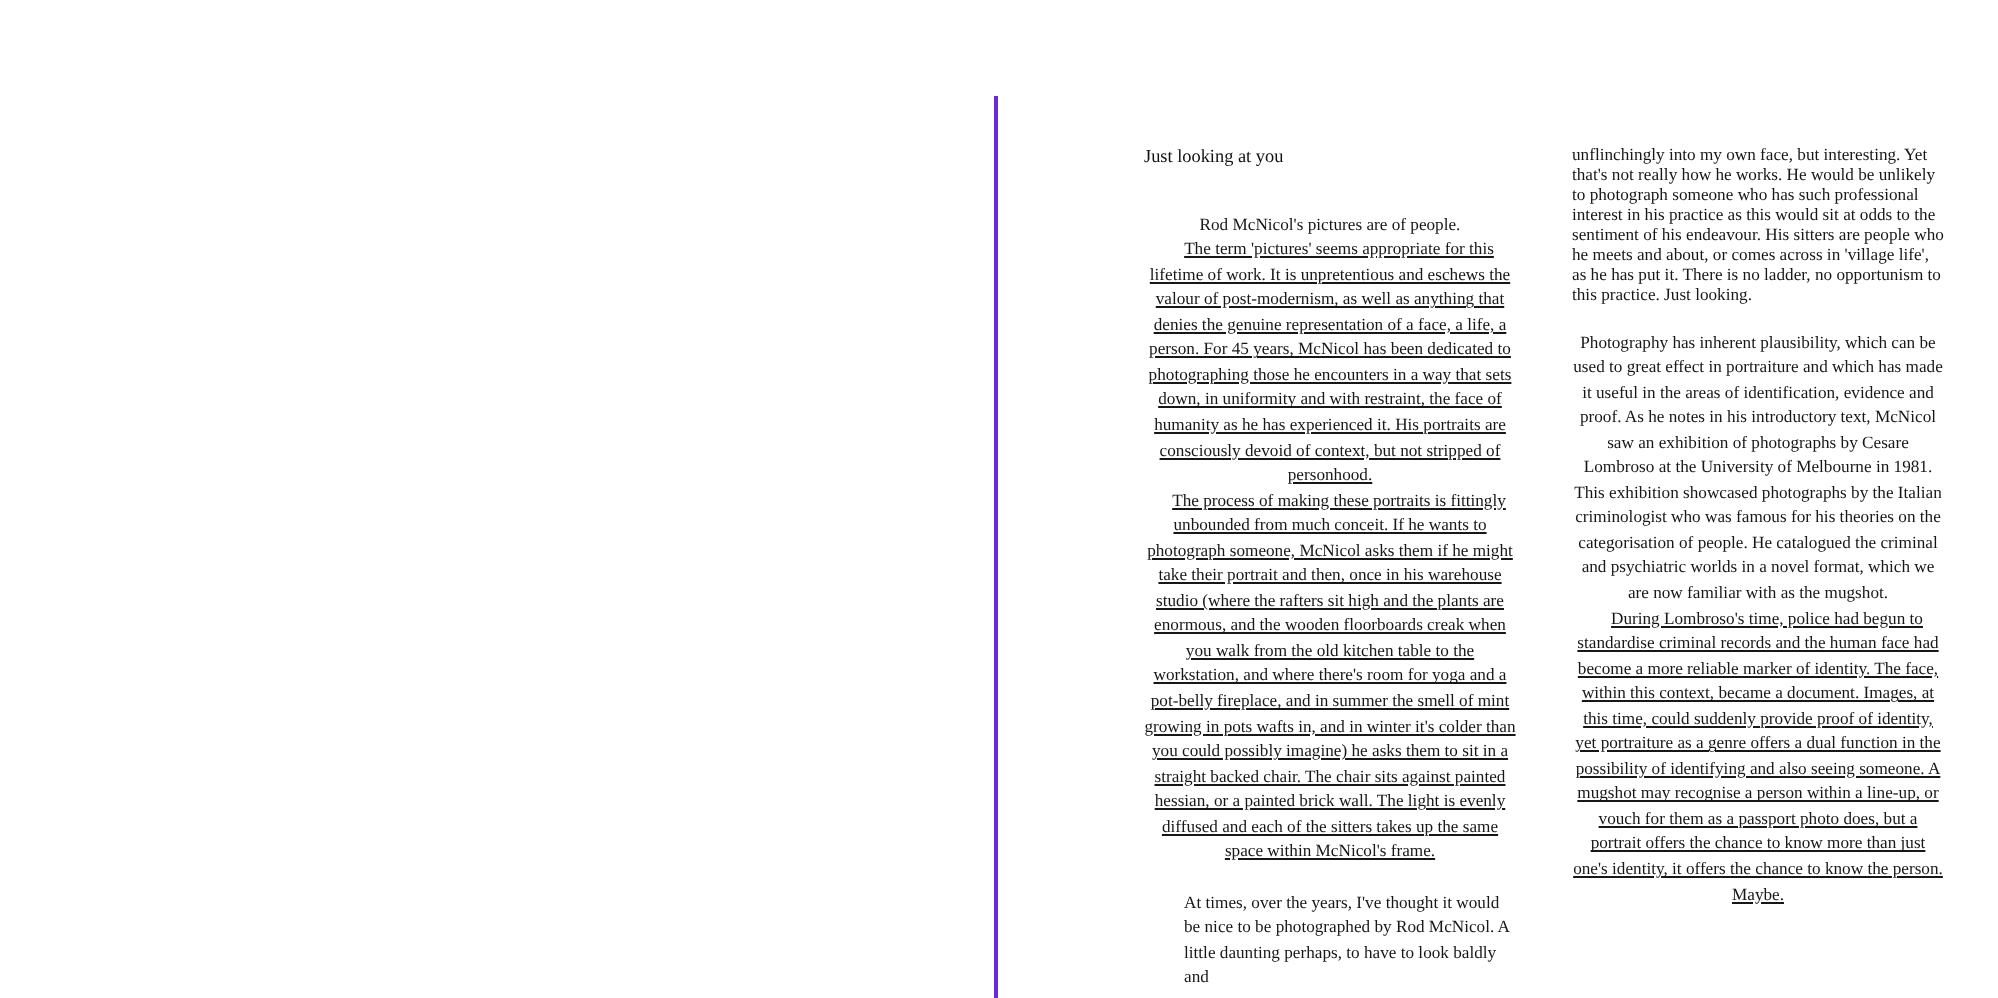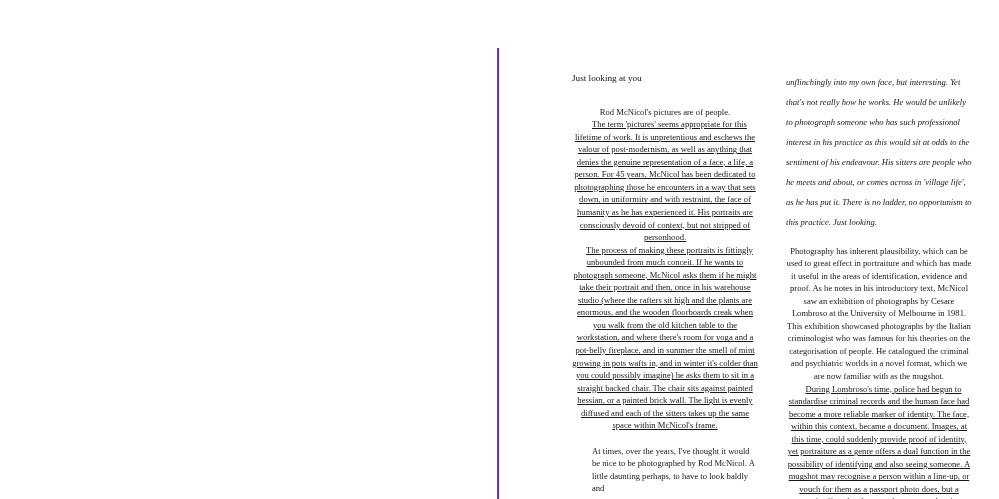--- a/index.html
+++ b/index.html
@@ -97,23 +97,22 @@
   p.quote {
     font-family: "Liberation Serif", serif;
     font-size: 8.6px;
     line-height: 12.55px;
     color: #171717;
     margin: 0;
     padding-left: 20px;
   }
   p.quote-cont {
     font-family: "Liberation Serif", serif;
-    font-style: italic;
     font-size: 8.6px;
-    line-height: 20px;
+    line-height: 10px;
     color: #171717;
     margin: 0;
   }
   .gap-quote { height: 13px; }
   .gap-para { height: 12.55px; }
 </style>
 </head>
 <body>
 
 <div class="spread">

